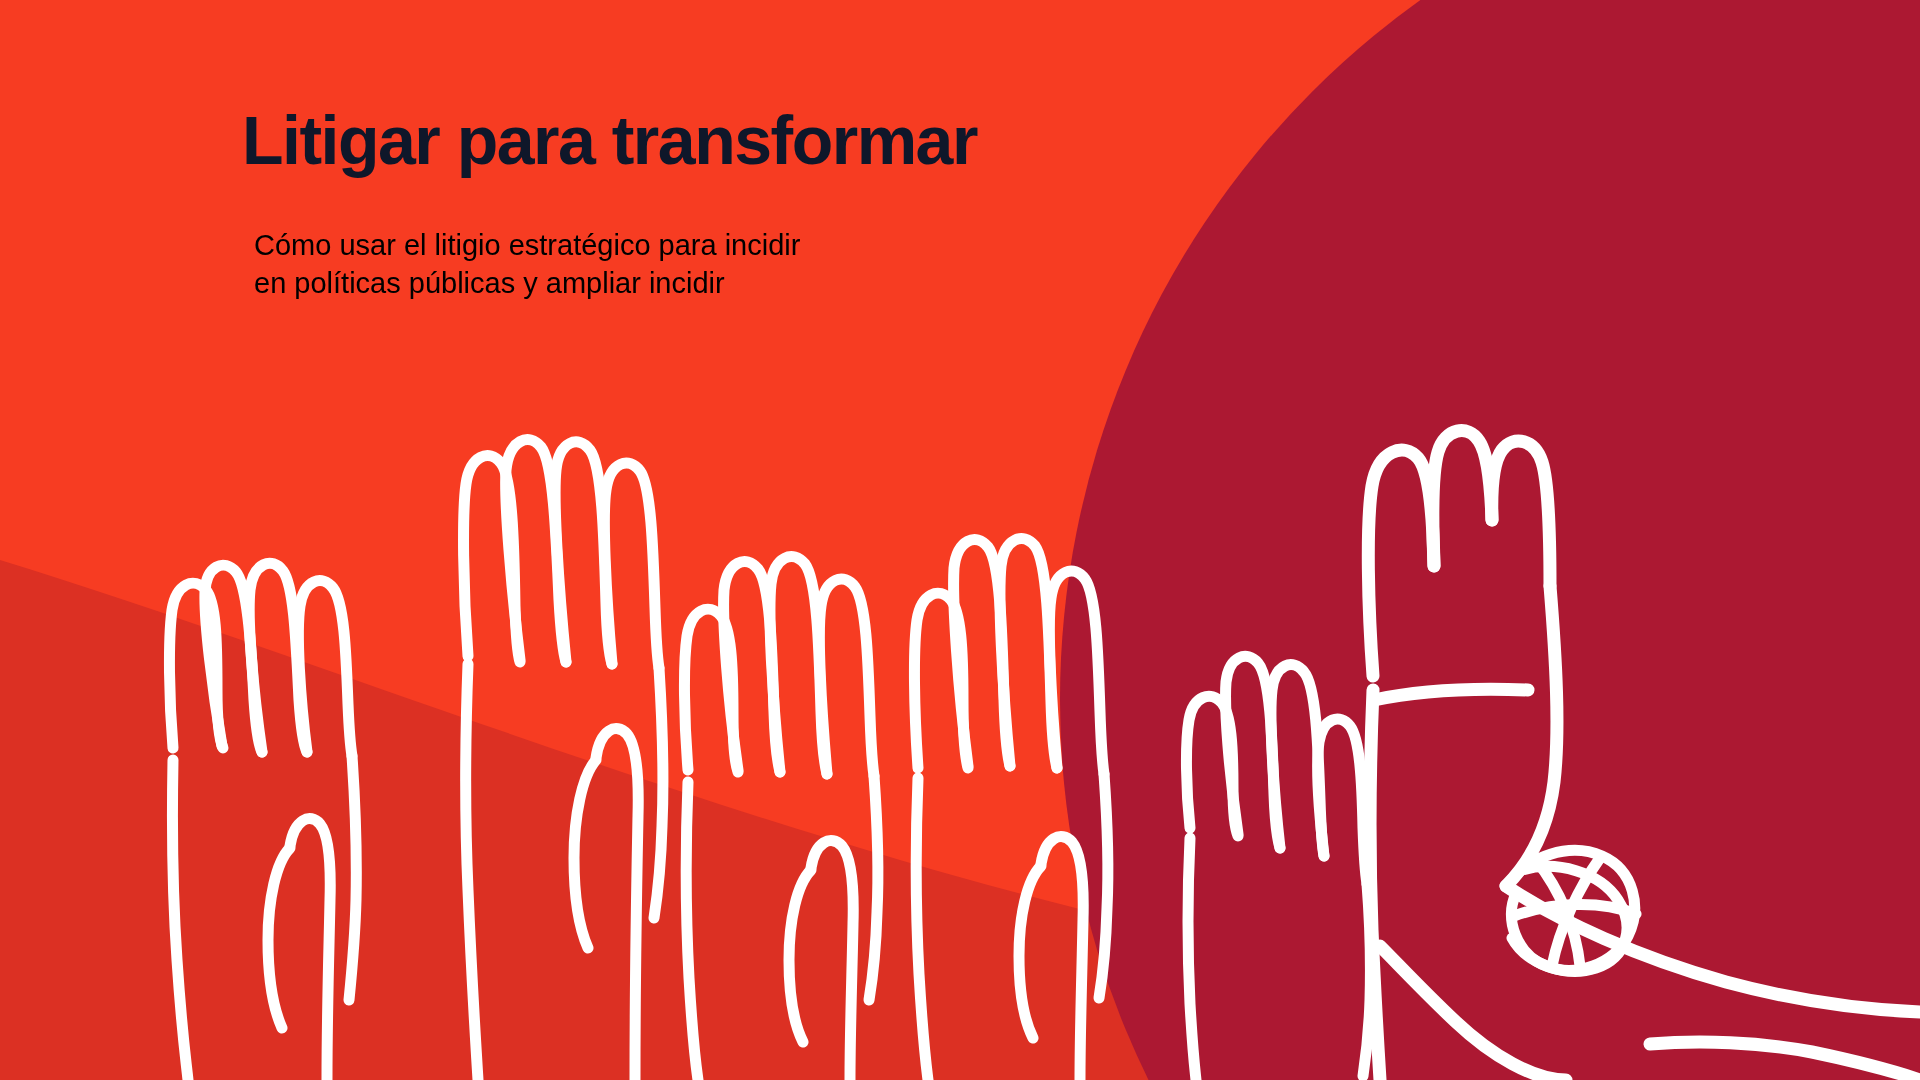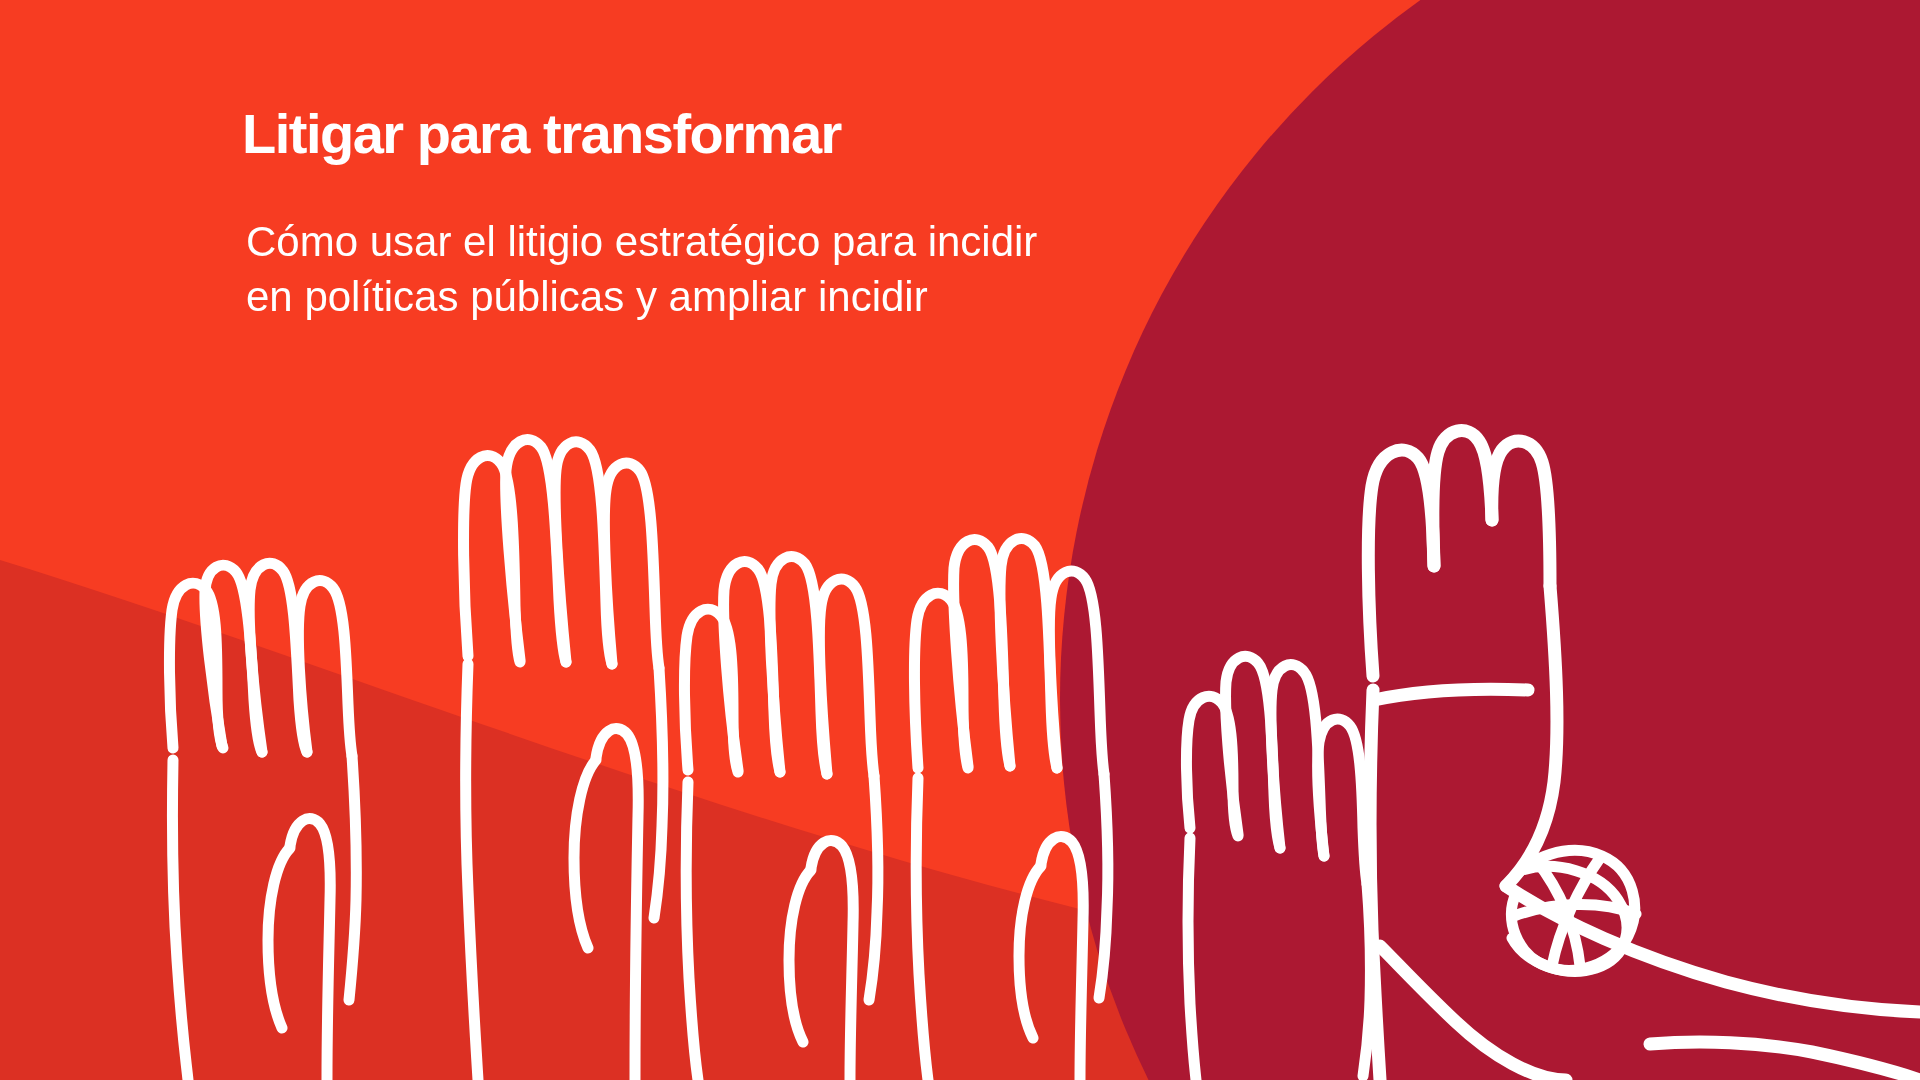--- a/index.html
+++ b/index.html
@@ -27,35 +27,35 @@
   .text-layer {
     position: absolute;
     left: 242px;
     top: 106px;
     width: 1120px;
     z-index: 5;
     pointer-events: none;
   }
   .cover-title {
     margin: 0;
-    color: #ffffff;
+    color: #0f172a;
     font-family: "Liberation Sans", sans-serif;
     font-weight: 700;
-    font-size: 56px;
+    font-size: 68px;
     line-height: 1.0;
     letter-spacing: -1.5px;
     white-space: nowrap;
   }
   .cover-subtitle {
-    margin: 4px;
+    margin: 12px;
     margin-top: 52px;
-    color: #ffffff;
+    color: #000000;
     font-family: "Liberation Sans", sans-serif;
     font-weight: 400;
-    font-size: 42px;
+    font-size: 29px;
     line-height: 1.32;
   }
   .cover-subtitle .sub-line {
     display: block;
     white-space: nowrap;
   }
 </style>
 </head>
 <body>
 

